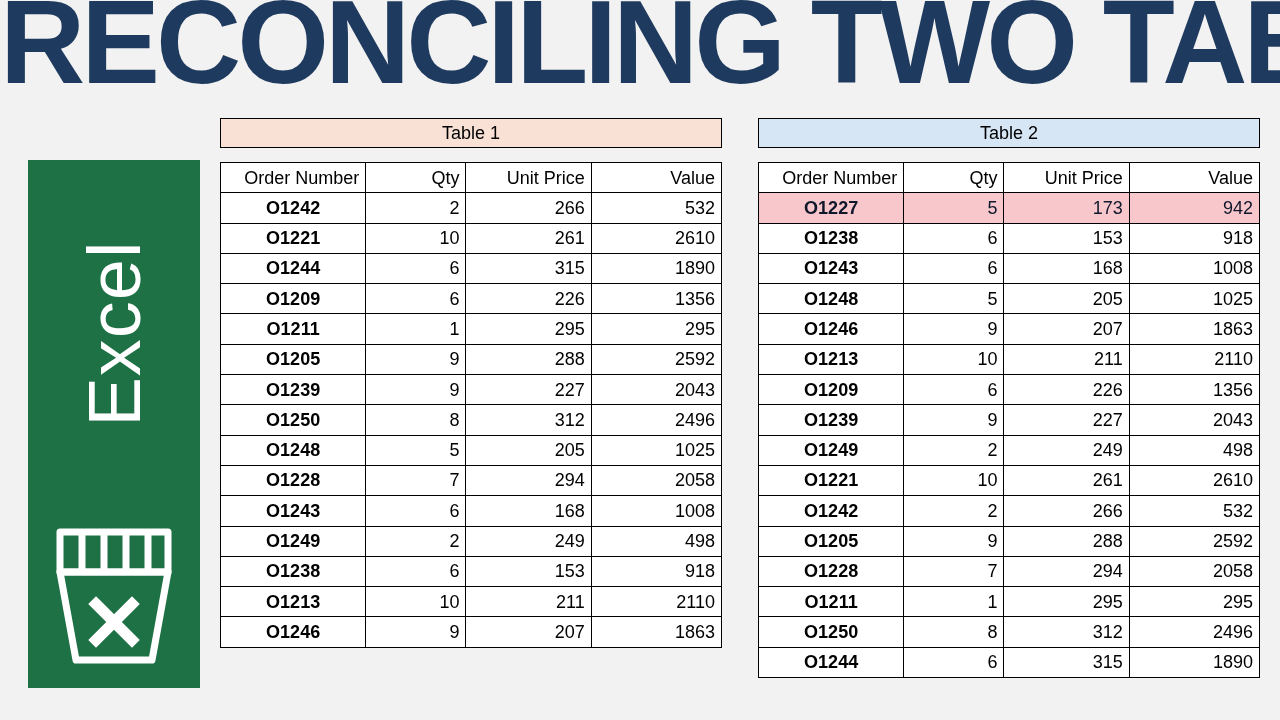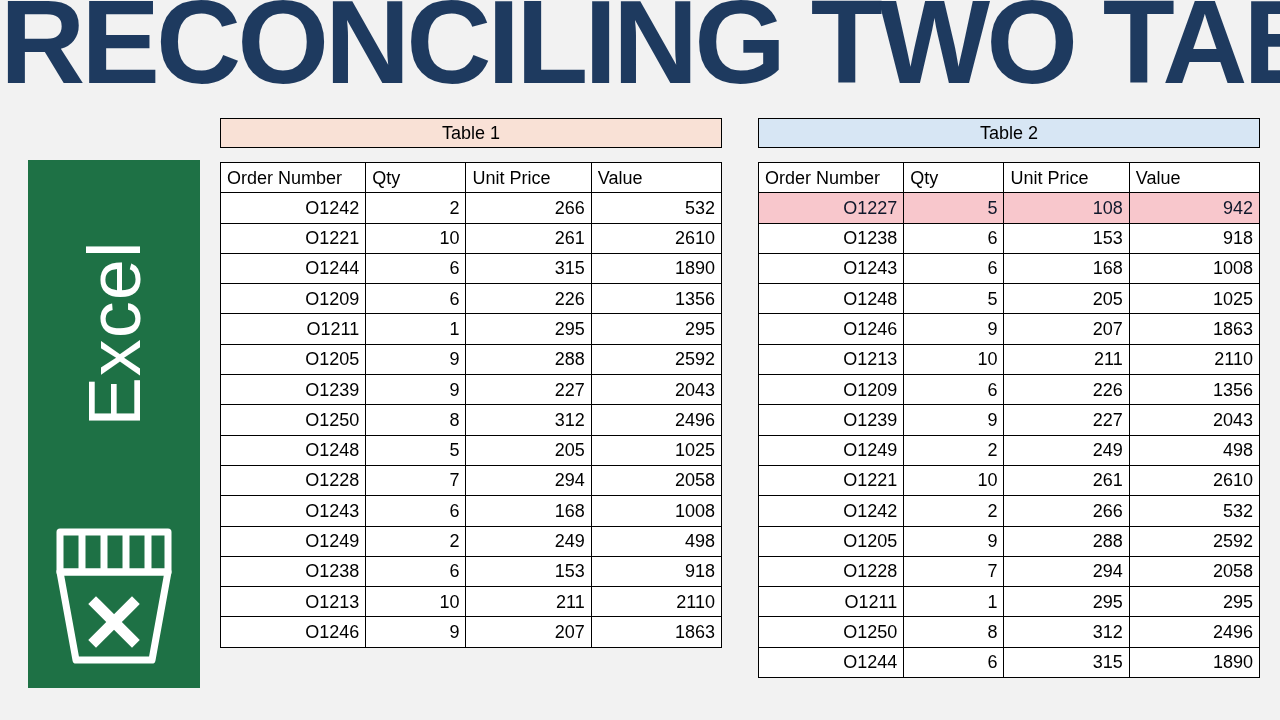--- a/index.html
+++ b/index.html
@@ -86,24 +86,24 @@
   col.value { width: 26%; }
   th, td {
     border: 1px solid #000;
     font-size: 18px;
     padding: 2.5px 6px;
     line-height: 1.35;
     height: 28px;
   }
   th {
     font-weight: 400;
-    text-align: left;
+    text-align: right;
     background: #fff;
   }
-  td.txt { text-align: right; }
+  td.txt { text-align: center; font-weight: bold; }
   td.num { text-align: right; }
   tr.hl td {
     background: #f8c7cc;
     color: #0f172a;
   }
 </style>
 </head>
 <body>
 
 <div class="headline">RECONCILING TWO TABLES</div>
@@ -252,21 +252,21 @@
             <th>Order Number</th>
             <th>Qty</th>
             <th>Unit Price</th>
             <th>Value</th>
           </tr>
         </thead>
         <tbody>
           <tr class="hl">
             <td class="txt">O1227</td>
             <td class="num">5</td>
-            <td class="num">108</td>
+            <td class="num">173</td>
             <td class="num">942</td>
           </tr>
           <tr>
             <td class="txt">O1238</td>
             <td class="num">6</td>
             <td class="num">153</td>
             <td class="num">918</td>
           </tr>
           <tr>
             <td class="txt">O1243</td>

